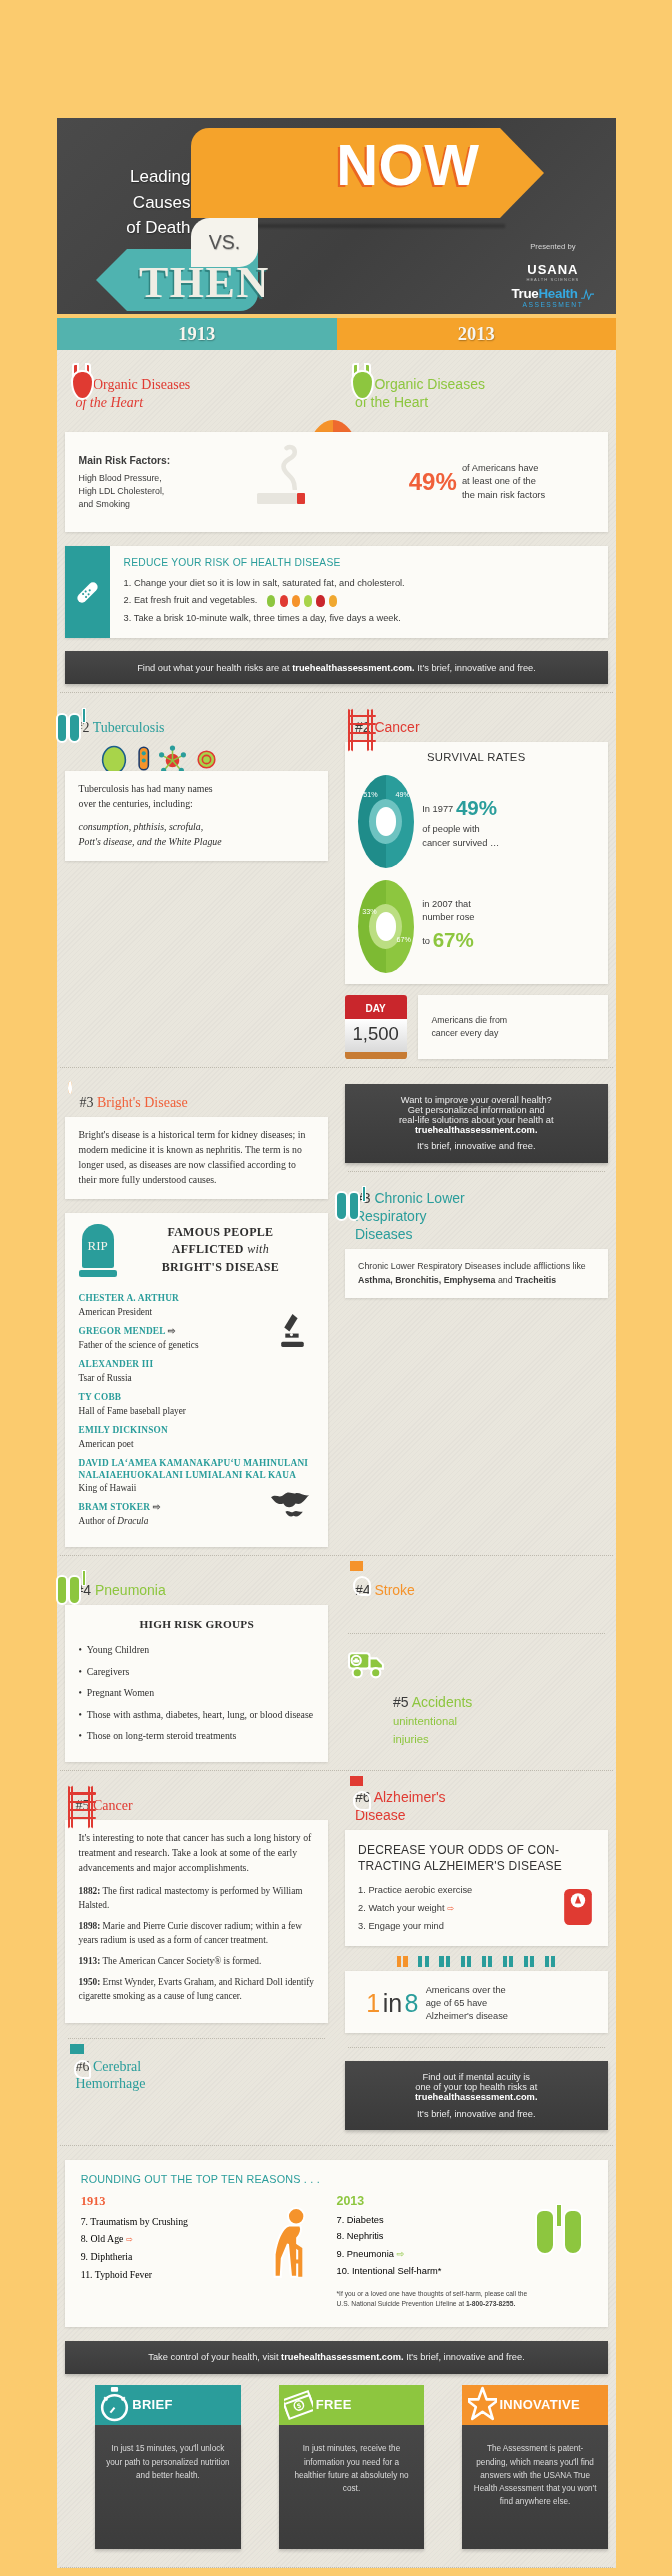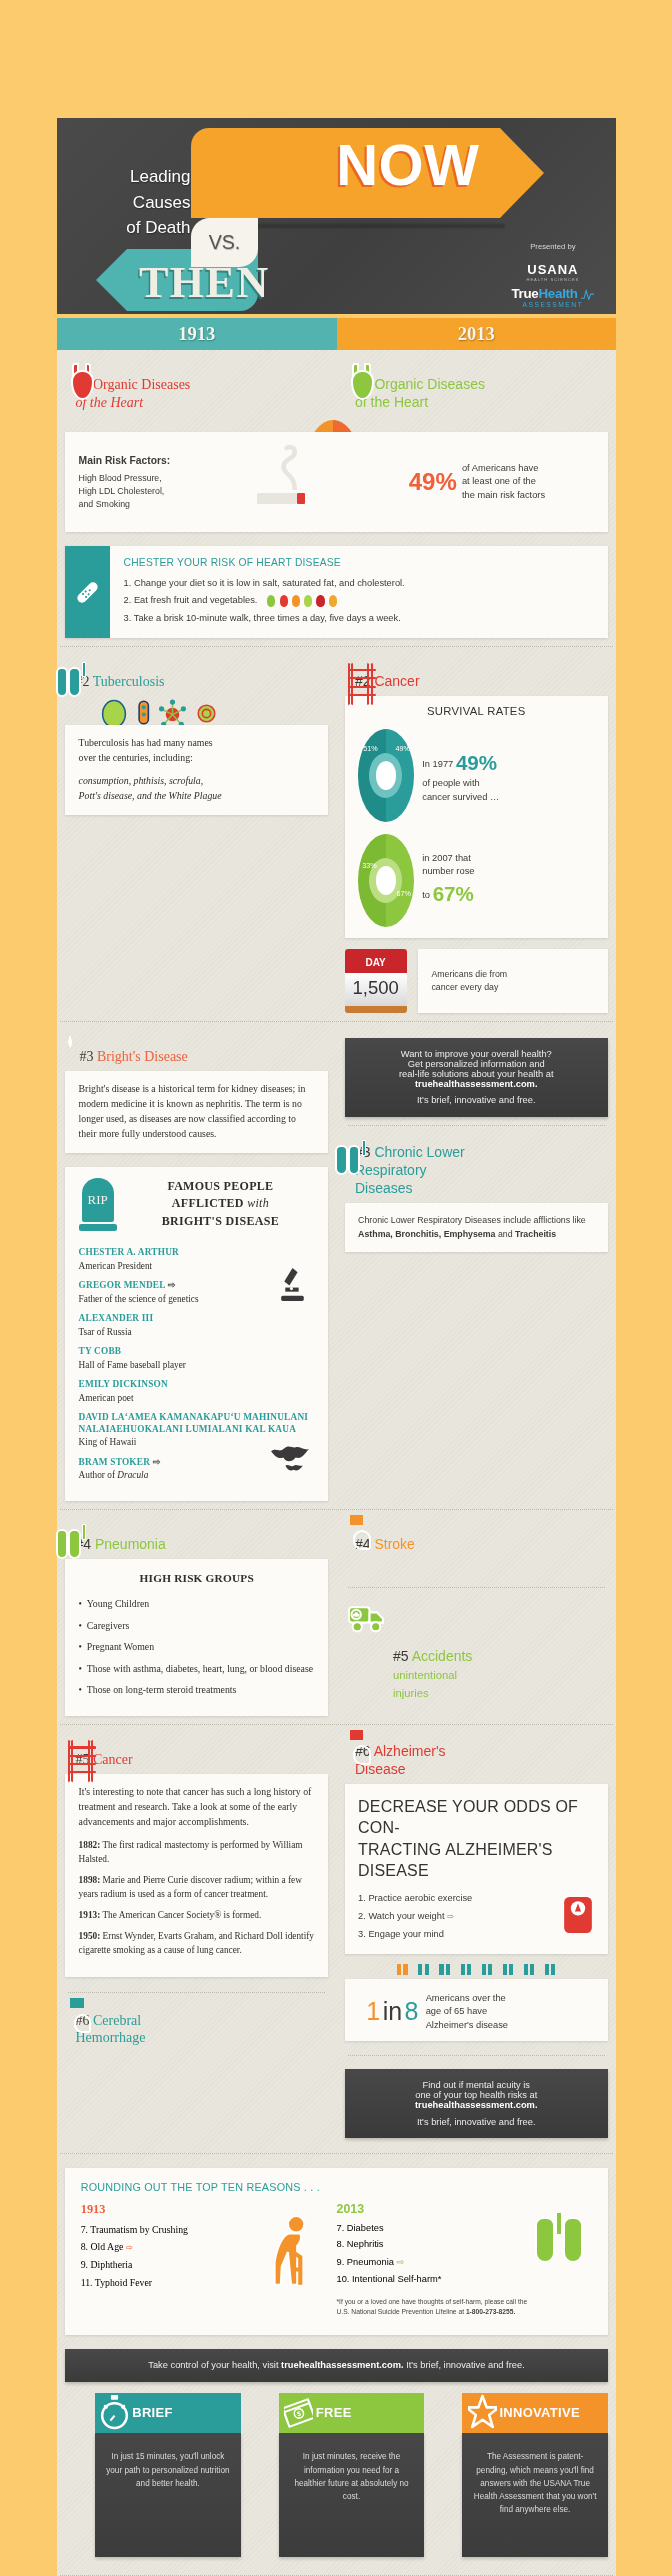--- a/index.html
+++ b/index.html
@@ -331,37 +331,40 @@
             <rect x="4" y="19" width="48" height="18" rx="9" fill="#fff"></rect>
             <circle cx="20" cy="24" r="2" fill="#2A9D9B"></circle>
               <circle cx="27" cy="24" r="2" fill="#2A9D9B"></circle>
             <circle cx="20" cy="32" r="2" fill="#2A9D9B"></circle>
               <circle cx="27" cy="32" r="2" fill="#2A9D9B"></circle>
             <circle cx="34" cy="28" r="2" fill="#2A9D9B"></circle>
           </g>
         </svg>
       </div>
       <div style="flex:1;background:#FCFBF7;padding:10.3px 13.4px;">
-        <div class="sect-title">CHESTER YOUR RISK OF HEART DISEASE</div>
+        <div class="sect-title">REDUCE YOUR RISK OF HEALTH DISEASE</div>
         <div class="ol-line">1. Change your diet so it is low in salt, saturated fat, and cholesterol.</div>
         <div class="ol-line">
           <span>2. Eat fresh fruit and vegetables.</span>
           <span class="veg">
             <span style="background:#8DC63F"></span>
               <span style="background:#E03A32"></span>
             <span style="background:#F5932B"></span>
               <span style="background:#A8D44A"></span>
             <span style="background:#C9262C"></span>
               <span style="background:#F0A830"></span>
           </span>
         </div>
         <div class="ol-line">3. Take a brisk 10-minute walk, three times a day, five days a week.</div>
       </div>
     </div>
 
+    <div class="dark-band" style="margin:13.4px 8.2px 0 8.2px;">
+      <span>Find out what your health risks are at </span><b>truehealthassessment.com.</b><span> It's brief, innovative and free.</span>
+    </div>
 
     <div class="dotline"></div>
 
     <div class="row">
       <div class="half">
         <div class="dz">
           <span class="ic">
             <span class="lungs teal" style="background:none">
               <span class="lb l teal"></span><span class="lb r teal"></span><span class="tr" style="background:#2A9D9B"></span>
             </span>
@@ -692,21 +695,21 @@
             <span class="head-ic red"><span class="brain"></span><span class="neck red"></span></span>
           </span>
           <span class="tt sans" style="padding-top:4.1px;">
             <span class="num">#6</span>
             <span style="color:#E03A32">Alzheimer's</span><br>
             <span style="color:#E03A32">Disease</span>
           </span>
         </div>
 
         <div class="card sans">
-          <div style="font-size:16px;letter-spacing:0.2px;color:#333;line-height:1.35;margin-bottom:8.2px;">
+          <div style="font-size:12px;letter-spacing:0.2px;color:#333;line-height:1.35;margin-bottom:8.2px;">
             <div>DECREASE YOUR ODDS OF CON-</div>
             <div>TRACTING ALZHEIMER'S DISEASE</div>
           </div>
           <div style="display:flex;align-items:center;">
             <div style="flex:1;">
               <div class="ol-line">1. Practice aerobic exercise</div>
               <div class="ol-line">
                 <span>2. Watch your weight</span>
                 <span class="arrow-mini">⇨</span>
               </div>

